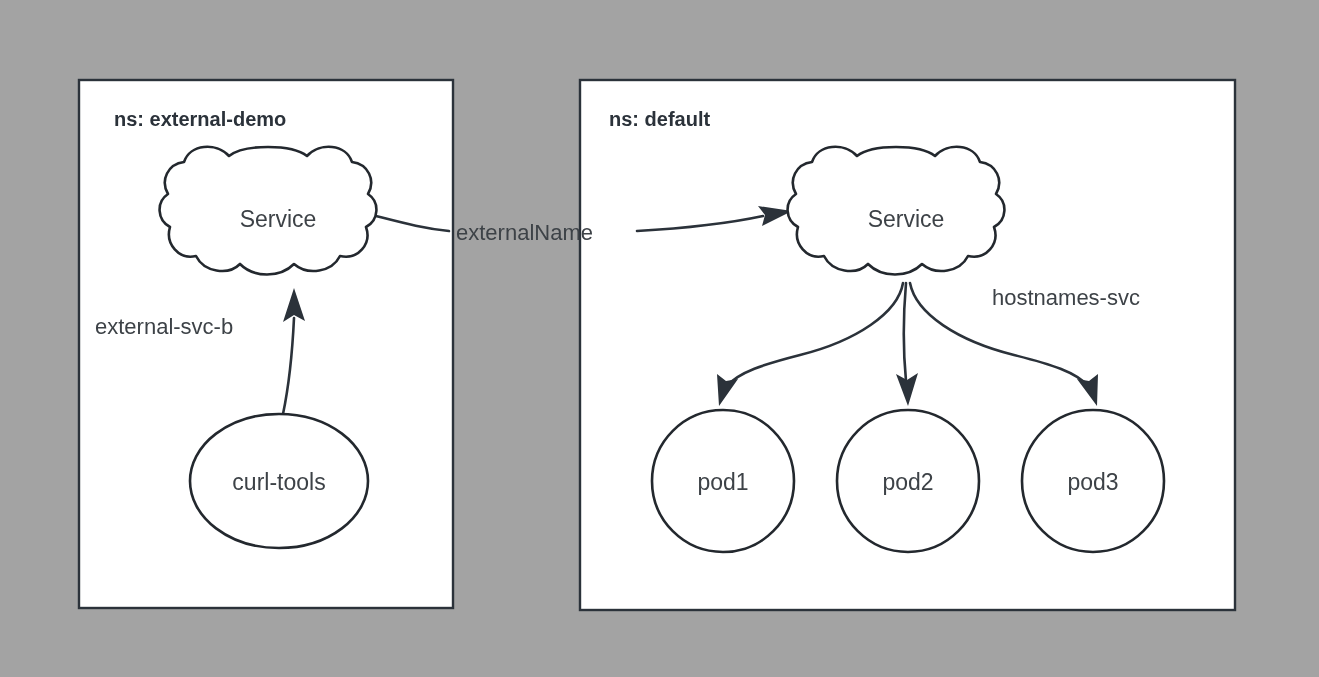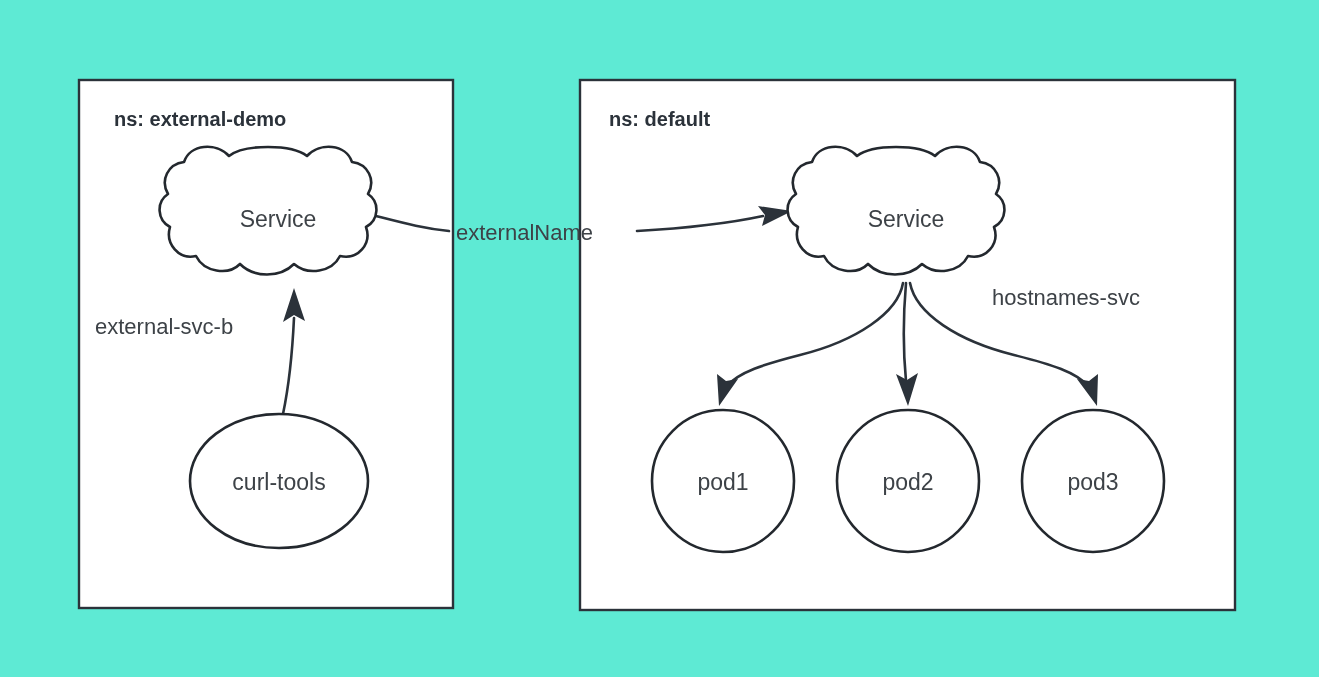--- a/index.html
+++ b/index.html
@@ -4,21 +4,21 @@
 <style>
   html, body {
     margin: 0;
     padding: 0;
     background: #ffffff;
   }
   #canvas {
     position: relative;
     width: 1319px;
     height: 677px;
-    background: #5eead4;
+    background: #a3a3a3;
     overflow: hidden;
     font-family: "Liberation Sans", sans-serif;
   }
   svg.diagram {
     position: absolute;
     left: 0;
     top: 0;
     width: 1319px;
     height: 677px;
     display: block;

